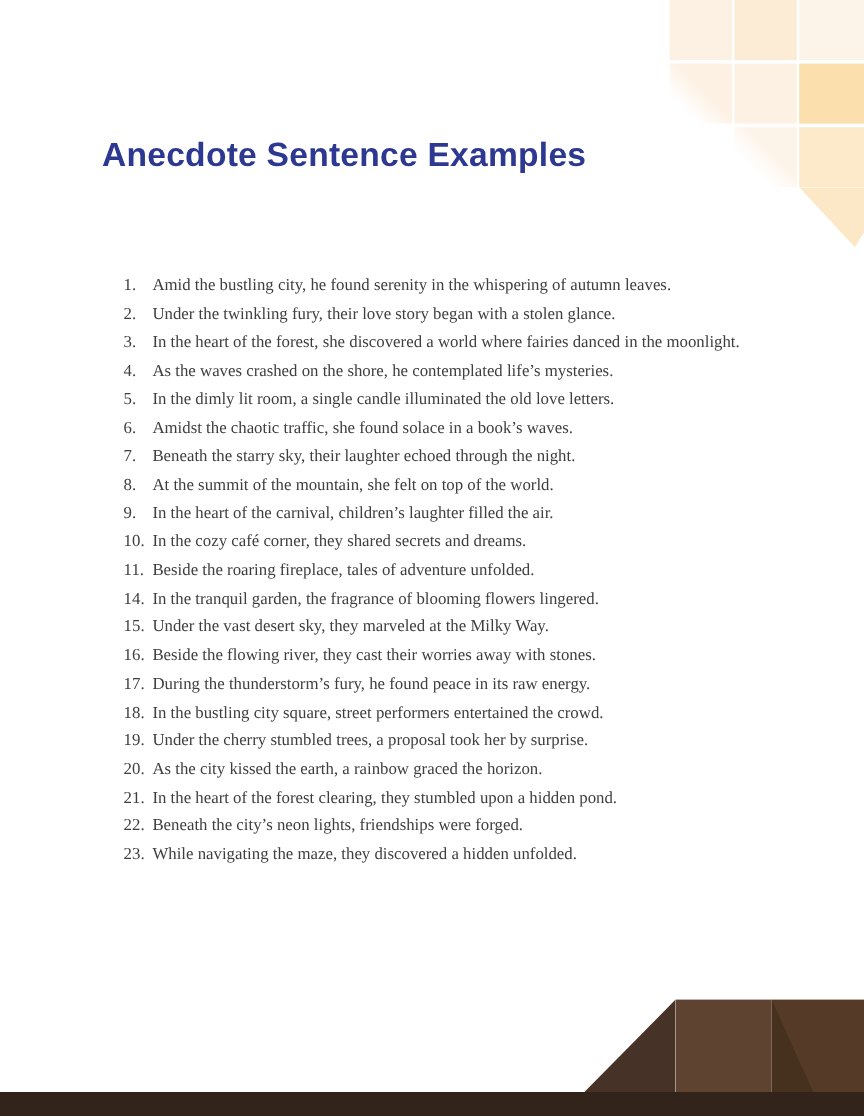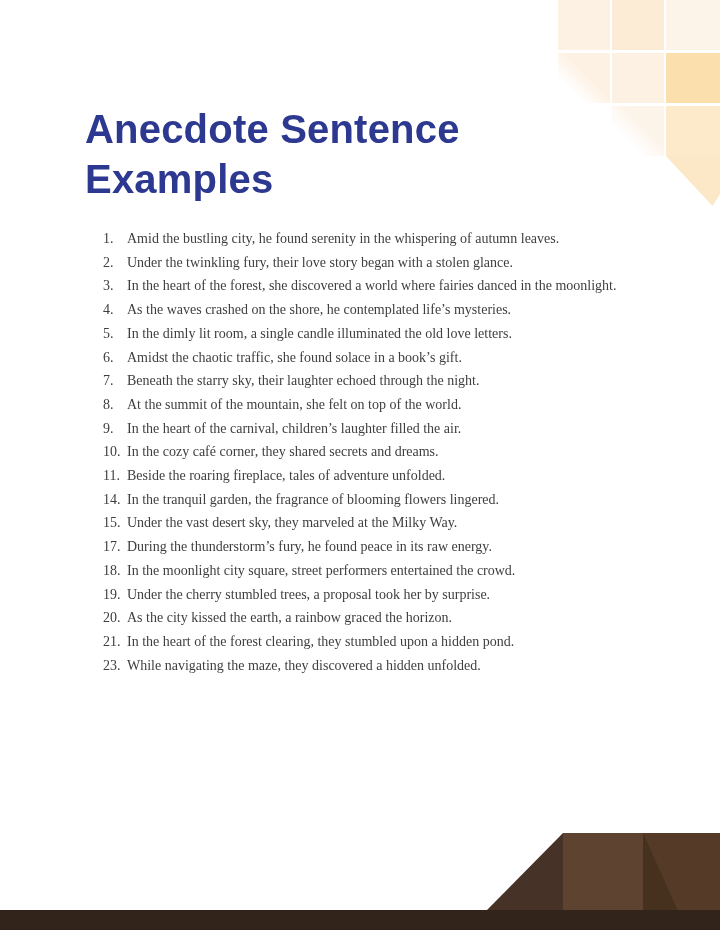--- a/index.html
+++ b/index.html
@@ -33,21 +33,21 @@
   }
 
   
   .title {
     position:absolute;
     left:85px; top:104px;
     width:470px;
     margin:0;
     font-family:"Liberation Sans", sans-serif;
     font-weight:800;
-    font-size:40px;
+    font-size:28px;
     line-height:50px;
     letter-spacing:0.2px;
     color:var(--title_blue);
   }
 
   
   .list {
     position:absolute;
     left:103px; top:227px;
     width:529px;
@@ -125,21 +125,21 @@
       <li class="row">
         <span class="num">4.</span>
         <span class="txt">As the waves crashed on the shore, he contemplated life’s mysteries.</span>
       </li>
       <li class="row">
         <span class="num">5.</span>
         <span class="txt">In the dimly lit room, a single candle illuminated the old love letters.</span>
       </li>
       <li class="row">
         <span class="num">6.</span>
-        <span class="txt">Amidst the chaotic traffic, she found solace in a book’s gift.</span>
+        <span class="txt">Amidst the chaotic traffic, she found solace in a book’s waves.</span>
       </li>
       <li class="row">
         <span class="num">7.</span>
         <span class="txt">Beneath the starry sky, their laughter echoed through the night.</span>
       </li>
       <li class="row">
         <span class="num">8.</span>
         <span class="txt">At the summit of the mountain, she felt on top of the world.</span>
       </li>
       <li class="row">
@@ -156,38 +156,46 @@
       </li>
       <li class="row">
         <span class="num">14.</span>
         <span class="txt">In the tranquil garden, the fragrance of blooming flowers lingered.</span>
       </li>
       <li class="row">
         <span class="num">15.</span>
         <span class="txt">Under the vast desert sky, they marveled at the Milky Way.</span>
       </li>
       <li class="row">
+        <span class="num">16.</span>
+        <span class="txt">Beside the flowing river, they cast their worries away with stones.</span>
+      </li>
+      <li class="row">
         <span class="num">17.</span>
         <span class="txt">During the thunderstorm’s fury, he found peace in its raw energy.</span>
       </li>
       <li class="row">
         <span class="num">18.</span>
-        <span class="txt">In the moonlight city square, street performers entertained the crowd.</span>
+        <span class="txt">In the bustling city square, street performers entertained the crowd.</span>
       </li>
       <li class="row">
         <span class="num">19.</span>
         <span class="txt">Under the cherry stumbled trees, a proposal took her by surprise.</span>
       </li>
       <li class="row">
         <span class="num">20.</span>
         <span class="txt">As the city kissed the earth, a rainbow graced the horizon.</span>
       </li>
       <li class="row">
         <span class="num">21.</span>
         <span class="txt">In the heart of the forest clearing, they stumbled upon a hidden pond.</span>
+      </li>
+      <li class="row">
+        <span class="num">22.</span>
+        <span class="txt">Beneath the city’s neon lights, friendships were forged.</span>
       </li>
       <li class="row">
         <span class="num">23.</span>
         <span class="txt">While navigating the maze, they discovered a hidden unfolded.</span>
       </li>
     </ol>
 
   <div>
     <div class="tri"></div>
     <div class="sq"></div>

